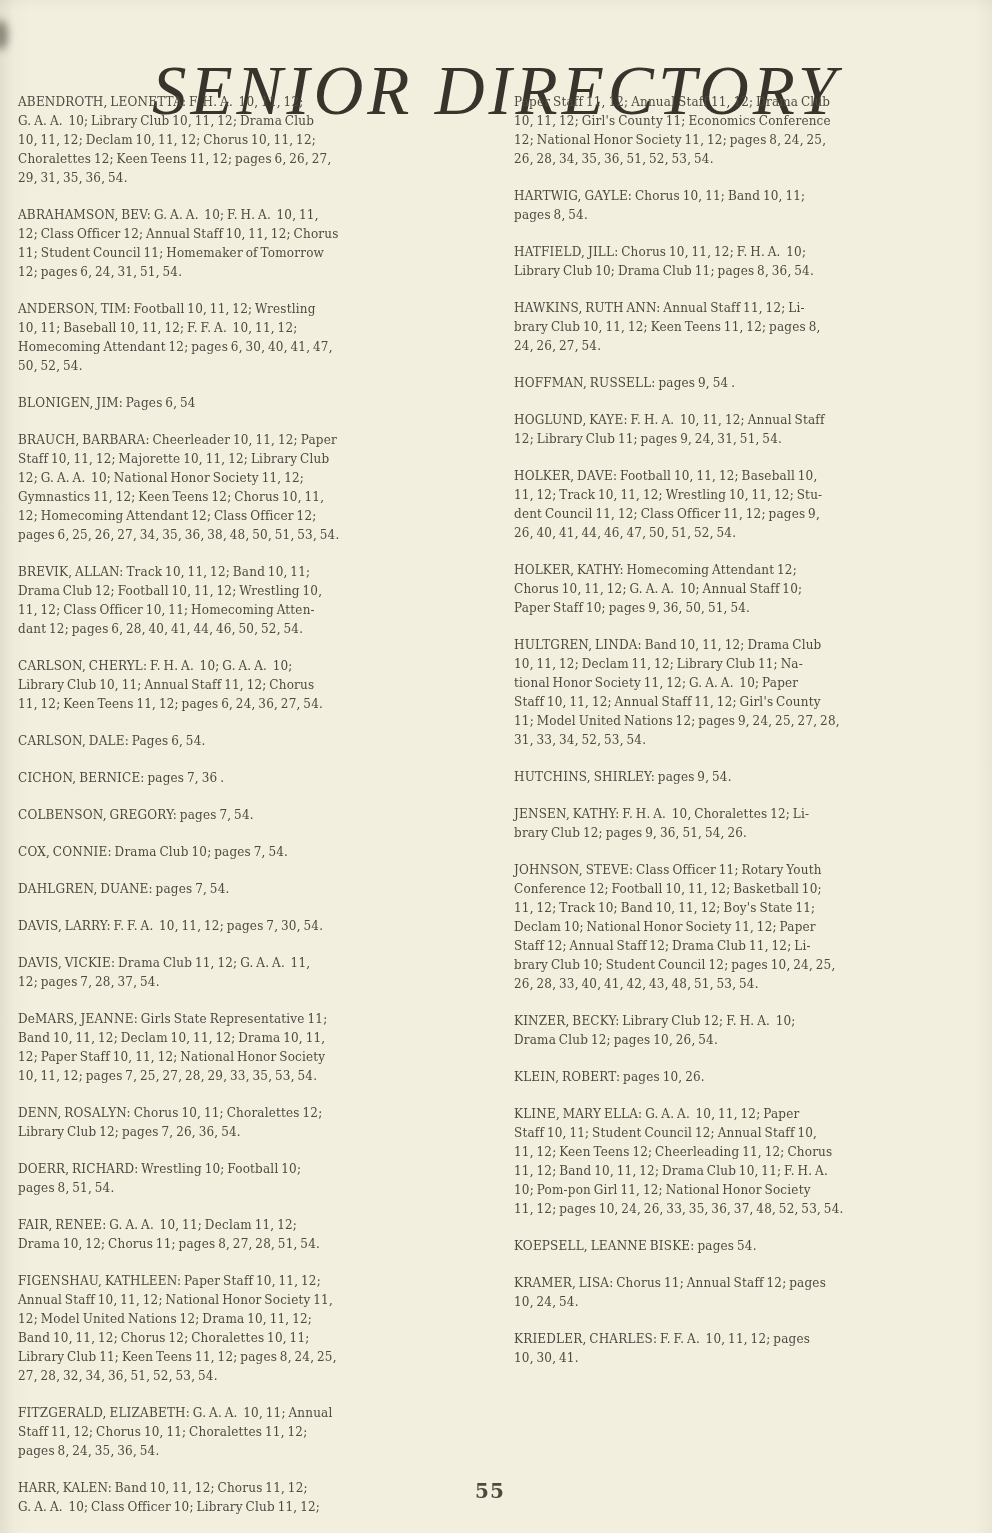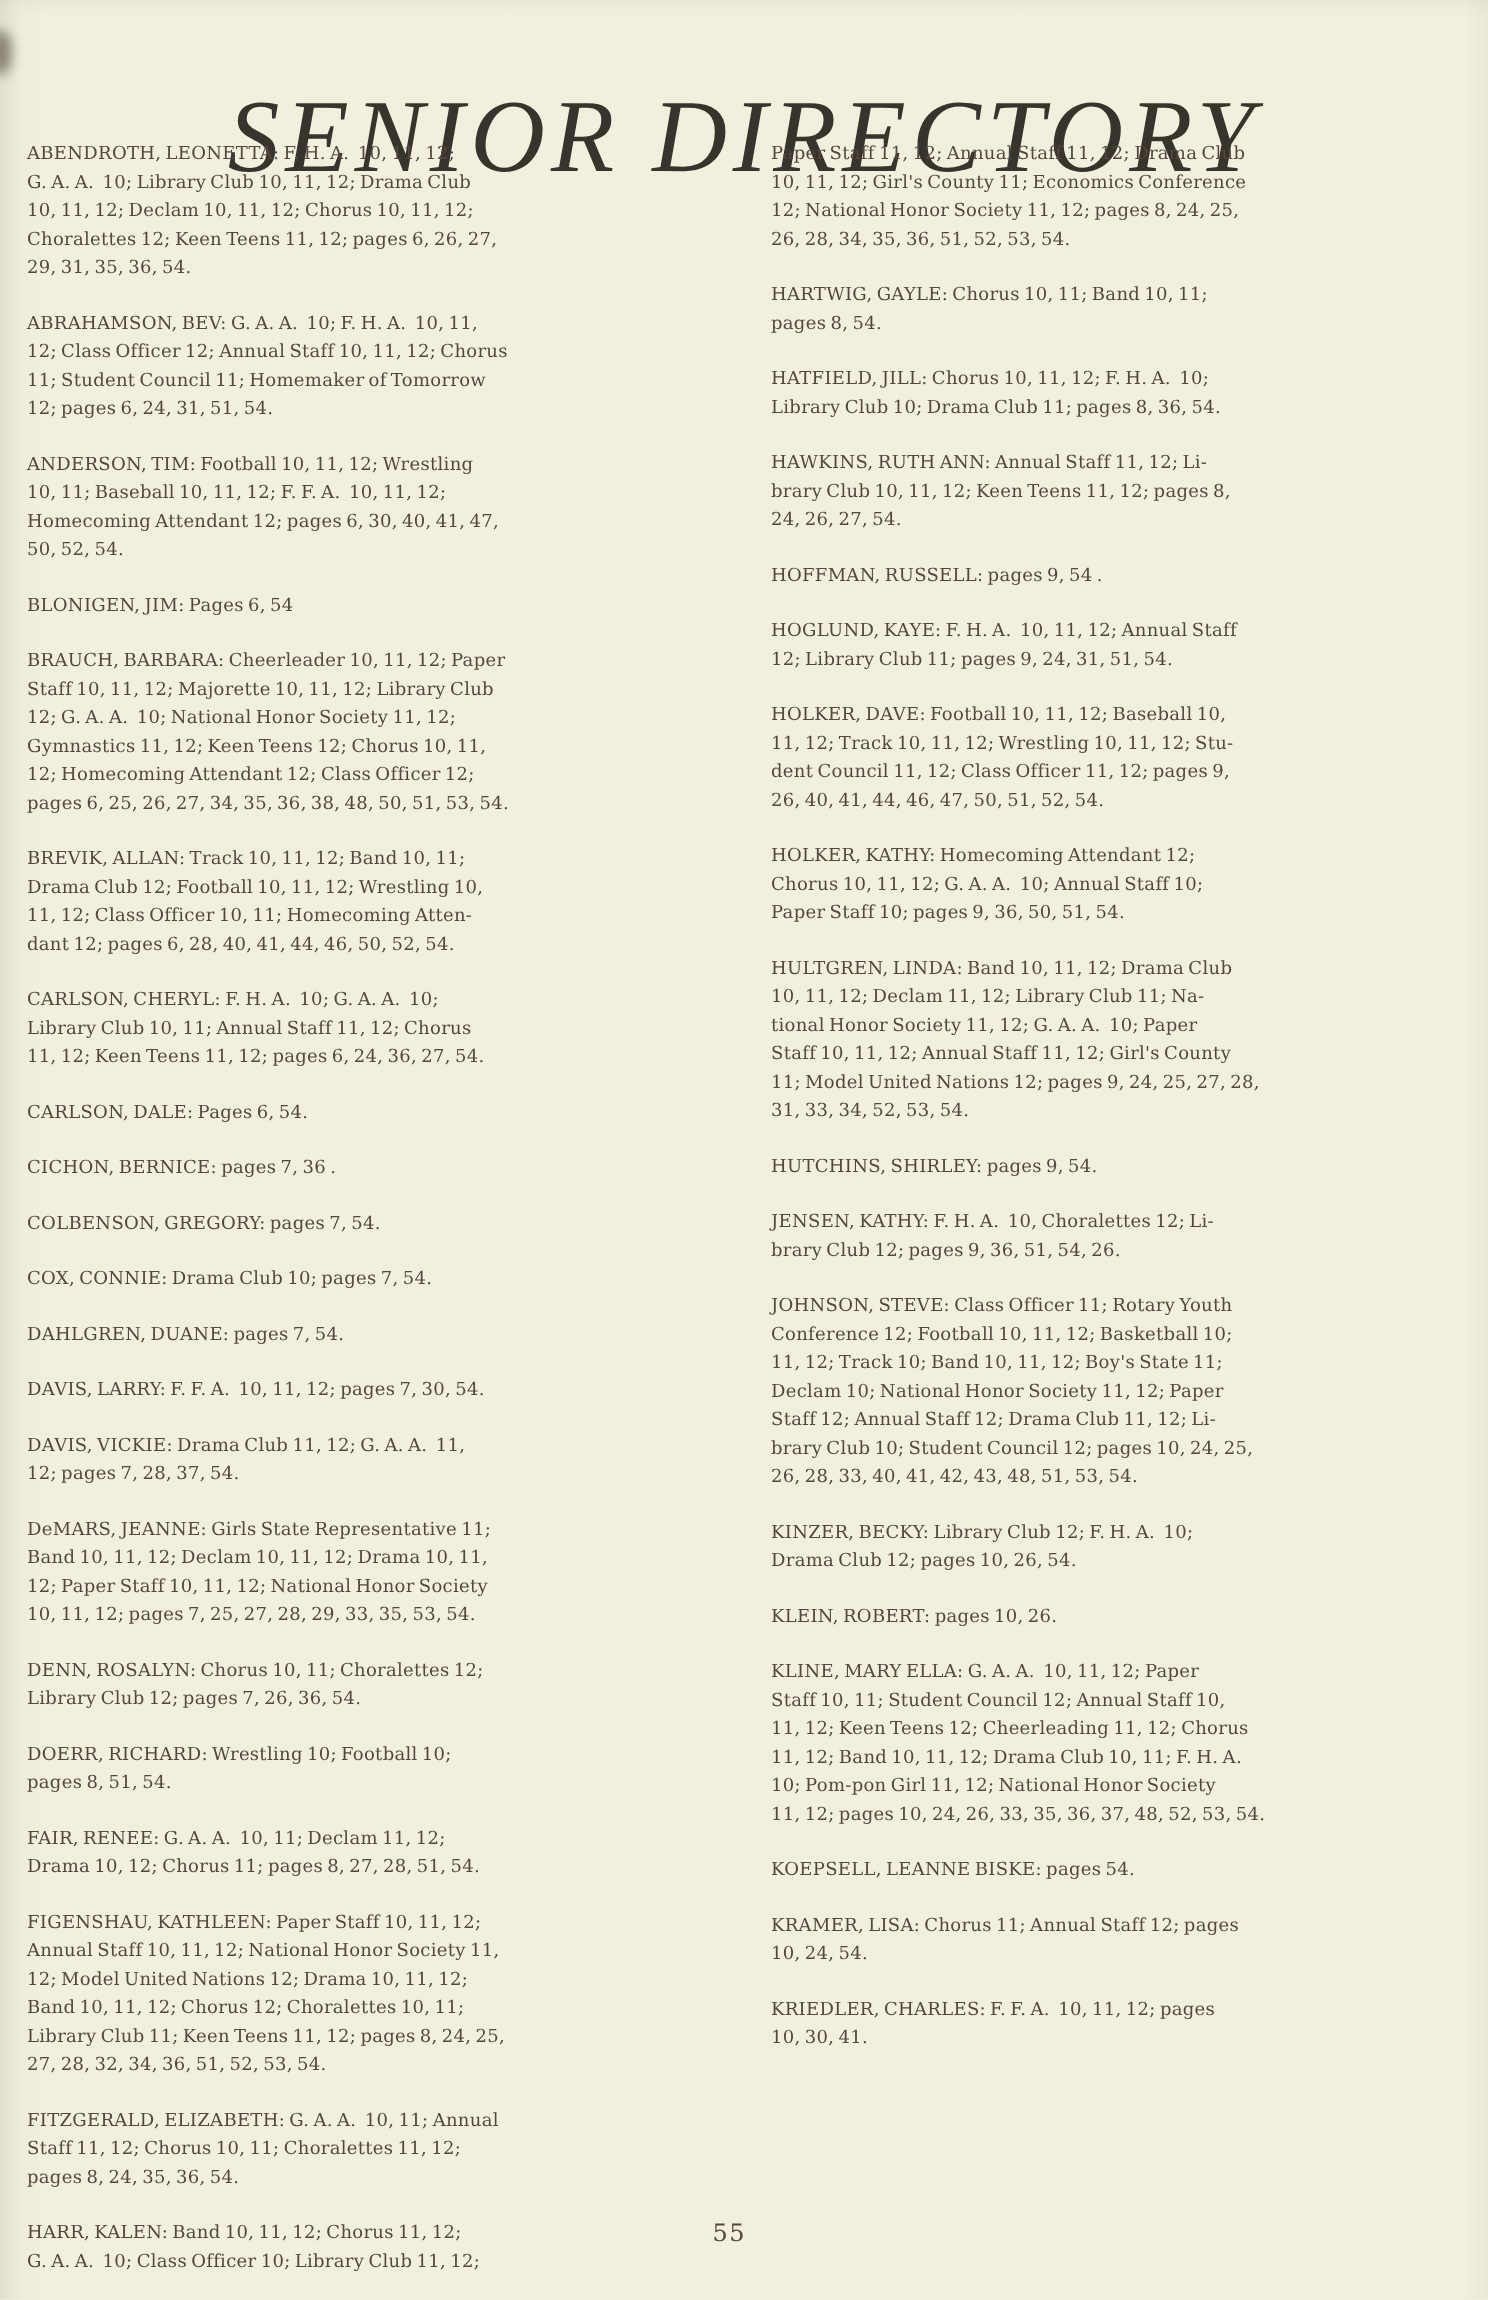--- a/index.html
+++ b/index.html
@@ -55,23 +55,24 @@
     letter-spacing: 0.2px;
     word-spacing: -1.2px;
   }
   .entry.gap-large {
     margin-top: 16px;
   }
   .page-number {
     position: absolute;
     left: 475px;
     top: 1479px;
-    font-size: 16px;
+    font-size: 20px;
     letter-spacing: 1px;
     color: #51493f;
+    font-weight: bold;
   }
 </style>
 </head>
 <body>
 
 <div class="corner-smudge"></div>
 
 <h1 class="page-title">SENIOR DIRECTORY</h1>
 
 <div class="columns">

